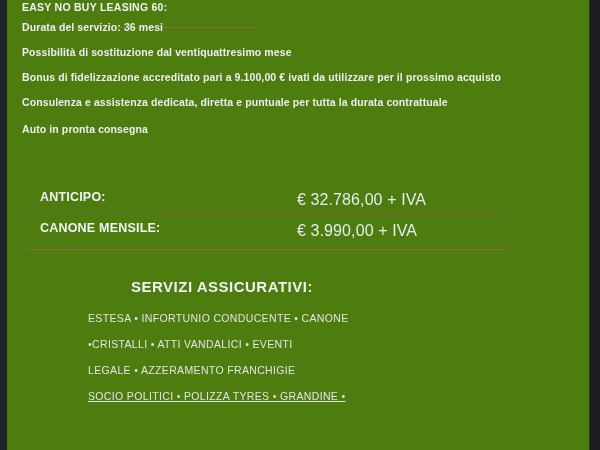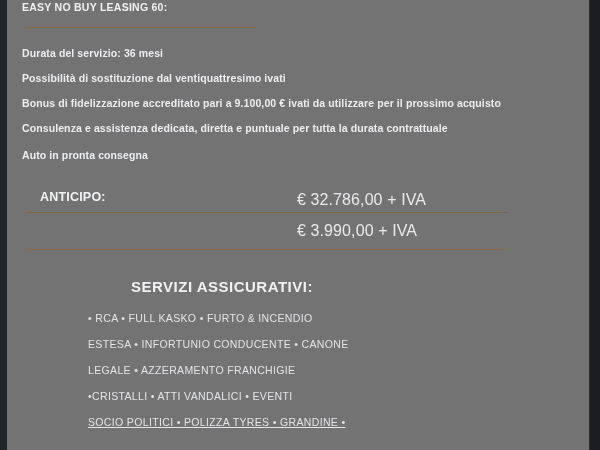--- a/index.html
+++ b/index.html
@@ -9,21 +9,21 @@
   }
   body {
     font-family: "Liberation Sans", sans-serif;
     -webkit-font-smoothing: antialiased;
   }
 
   .screen {
     position: relative;
     width: 600px;
     height: 450px;
-    background: #737373;
+    background: #4d7c0f;
     overflow: hidden;
   }
 
   
   .edge-left {
     position: absolute;
     left: 0; top: 0;
     width: 7px; height: 450px;
     background: #202327;
   }
@@ -60,21 +60,21 @@
     background: #8a6a46;
   }
   .rule-top    { left: 22px;  top: 27px;  width: 236px; }
   .rule-mid    { left: 25px;  top: 212px; width: 483px; background: #7e6344; }
   .rule-bottom { left: 25px;  top: 249px; width: 483px; background: #8a6a46; }
 
   
   .features {
     position: absolute;
     left: 22px;
-    top: 47px;
+    top: 21px;
     width: 560px;
   }
   .feature {
     font-size: 10.5px;
     font-weight: bold;
     color: #eceef1;
     letter-spacing: 0.1px;
     line-height: 12px;
     margin-bottom: 13px;
     white-space: nowrap;
@@ -147,45 +147,45 @@
   <div class="edge-left"></div>
 
   <div class="content">
 
     <div class="headline">EASY NO BUY LEASING 60:</div>
 
     <div class="rule rule-top"></div>
 
     <div class="features">
       <div class="feature">Durata del servizio: 36 mesi</div>
-      <div class="feature">Possibilità di sostituzione dal ventiquattresimo ivati</div>
+      <div class="feature">Possibilità di sostituzione dal ventiquattresimo mese</div>
       <div class="feature">Bonus di fidelizzazione  accreditato pari a 9.100,00 € ivati da utilizzare per il prossimo acquisto</div>
       <div class="feature">Consulenza e assistenza dedicata, diretta e puntuale per tutta la durata contrattuale</div>
       <div class="feature">Auto in pronta consegna</div>
     </div>
 
     <div class="price-row price-row-anticipo">
       <div class="price-label">ANTICIPO:</div>
       <div class="price-value">€ 32.786,00 + IVA</div>
     </div>
 
     <div class="rule rule-mid"></div>
 
     <div class="price-row price-row-canone">
+      <div class="price-label">CANONE MENSILE:</div>
       <div class="price-value">€ 3.990,00 + IVA</div>
     </div>
 
     <div class="rule rule-bottom"></div>
 
     <div class="insurance">
       <div class="ins-title">SERVIZI ASSICURATIVI:</div>
-      <div class="ins-line">• RCA • FULL KASKO • FURTO &amp; INCENDIO</div>
       <div class="ins-line">ESTESA • INFORTUNIO CONDUCENTE • CANONE</div>
+      <div class="ins-line">•CRISTALLI • ATTI VANDALICI • EVENTI</div>
       <div class="ins-line">LEGALE • AZZERAMENTO FRANCHIGIE</div>
-      <div class="ins-line">•CRISTALLI • ATTI VANDALICI • EVENTI</div>
       <div class="ins-line">SOCIO POLITICI • POLIZZA TYRES • GRANDINE •</div>
     </div>
 
   </div>
 
   <div class="edge-right"></div>
 
 </div>
 
 </body></html>

